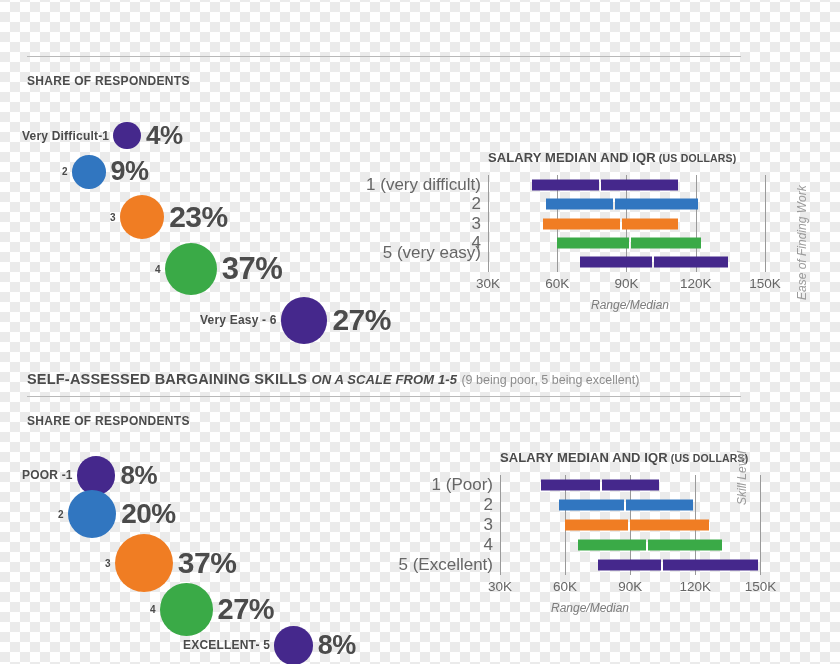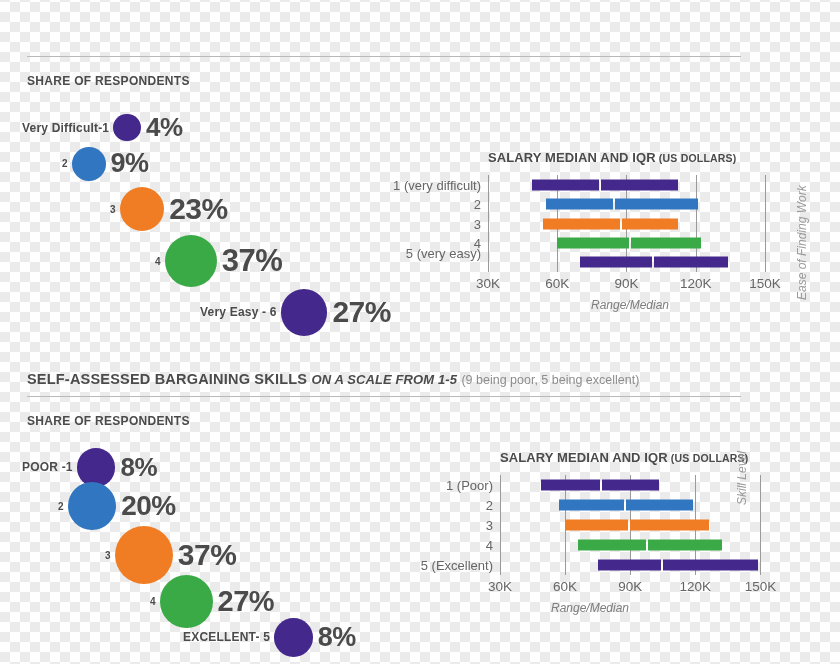--- a/index.html
+++ b/index.html
@@ -59,21 +59,21 @@
     position: absolute;
     left: 27px;
     top: 44px;
     font-size: 12px;
     font-weight: bold;
     color: #4b4b4b;
     letter-spacing: .3px;
   }
 
   
-  .bubble-chart { position: absolute; left: 0; top: 0; width: 456px; height: 250px; }
+  .bubble-chart { position: absolute; left: 0; top: 8px; width: 456px; height: 250px; }
   .bubble-row {
     position: absolute;
     display: flex;
     align-items: center;
     white-space: nowrap;
   }
   .bub-label {
     font-size: 12px;
     font-weight: bold;
     color: #4b4b4b;
@@ -103,21 +103,21 @@
   }
   .sal-title .units {
     font-size: 10.5px;
     letter-spacing: .2px;
   }
   .plot { position: absolute; }
   .cat-label {
     position: absolute;
     right: 100%;
     margin-right: 7px;
-    font-size: 13px;
+    font-size: 17px;
     color: #666666;
     white-space: nowrap;
     transform: translateY(-50%);
   }
   .axis-line {
     position: absolute;
     width: 1px;
     background: #9a9a9a;
   }
   .gridline {

